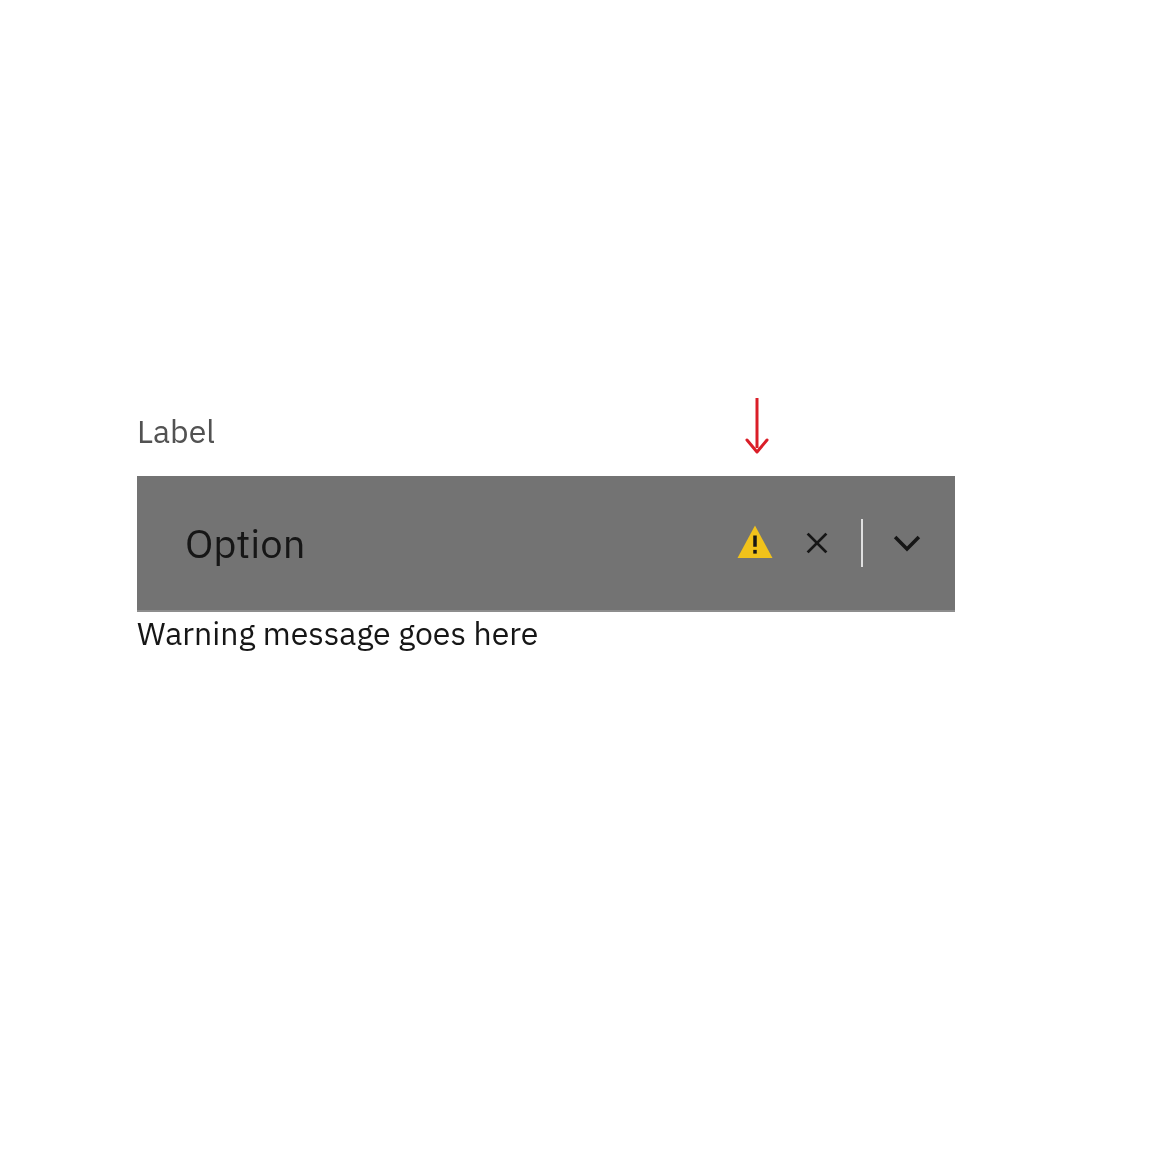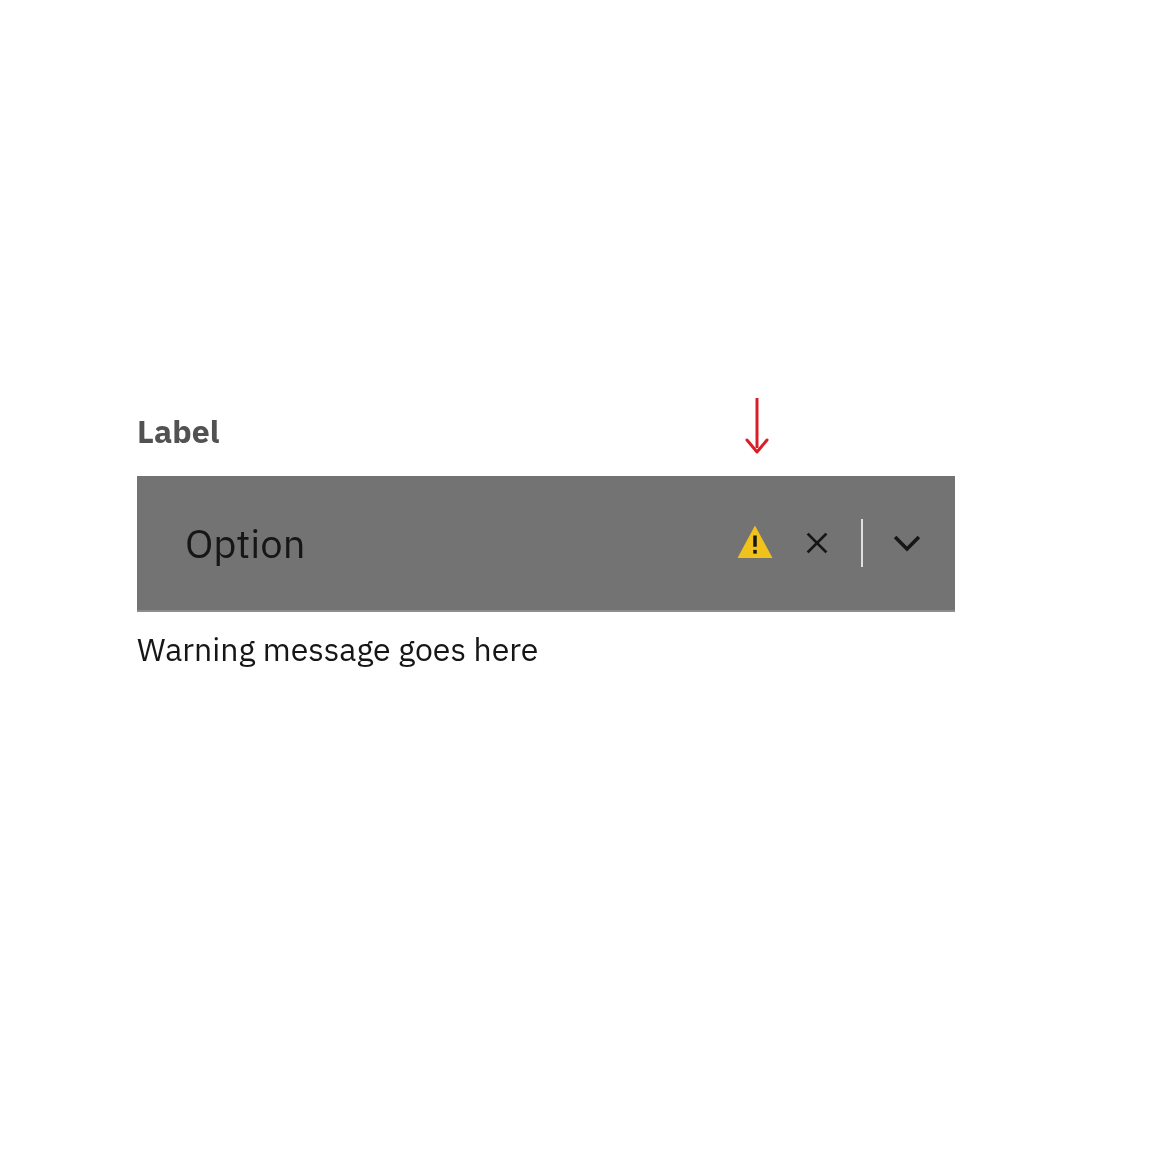--- a/index.html
+++ b/index.html
@@ -17,21 +17,21 @@
     .container {
       position: absolute;
       left: 137px;
       top: 410px;
       width: 818px;
     }
     .label {
       font-size: 32px;
       color: #525252;
       margin-bottom: 24px;
-      font-weight: 700;
+      font-weight: 400;
     }
     .dropdown {
       display: flex;
       align-items: center;
       background: #737373;
       border-bottom: 2px solid #8d8d8d;
       height: 136px;
       padding-left: 48px;
       padding-right: 24px;
     }
@@ -70,21 +70,20 @@
     }
     .divider {
       width: 2px;
       height: 48px;
       background: #e0e0e0;
       margin: 0 6px;
     }
     .helper-text {
       font-size: 32px;
       color: #161616;
-      margin-top: 16px;
       font-weight: 400;
     }
     .arrow-annotation {
       position: absolute;
       left: 743px;
       top: 396px;
     }
     .arrow-annotation svg {
       width: 28px;
       height: 60px;

